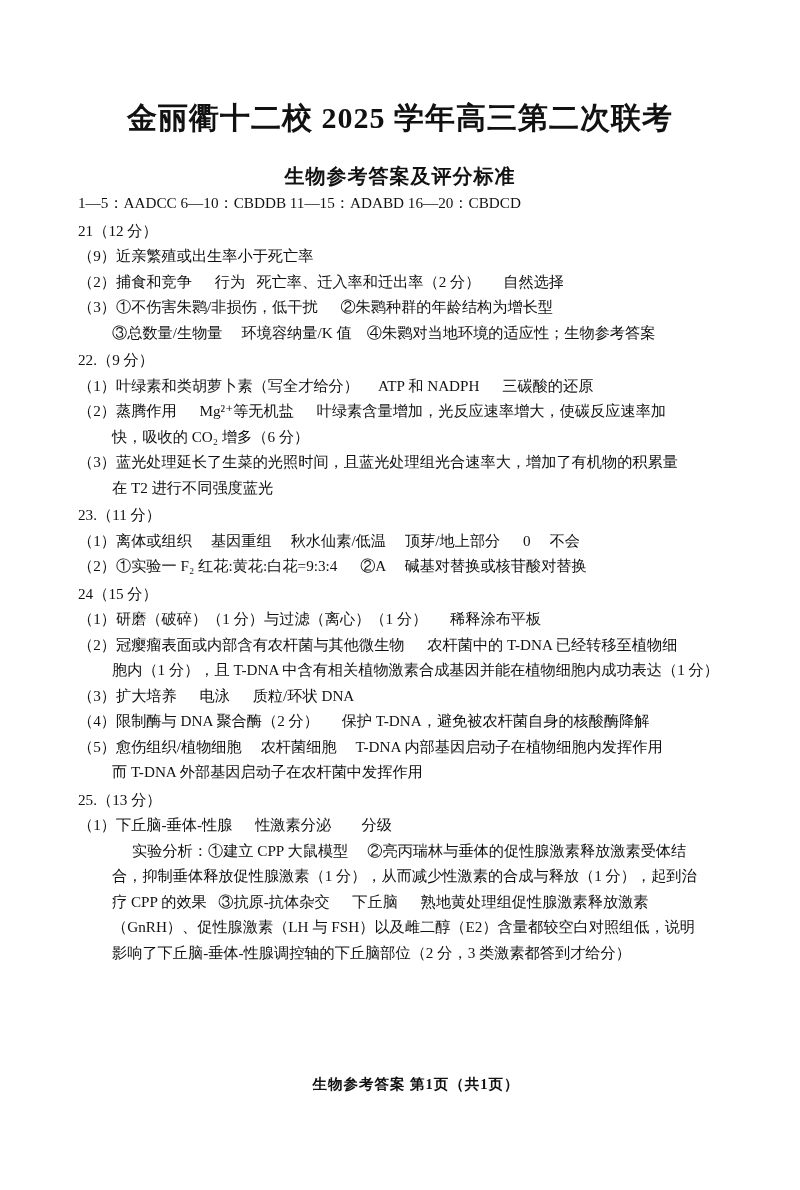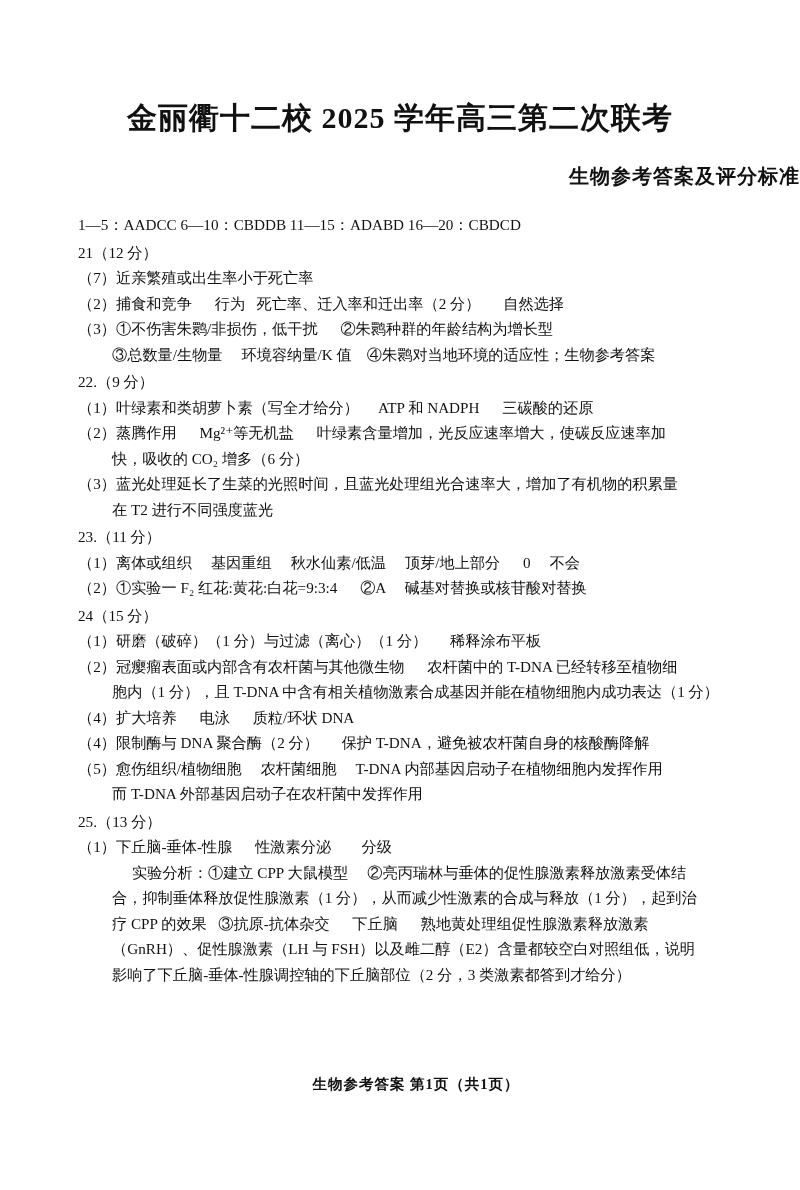--- a/index.html
+++ b/index.html
@@ -25,29 +25,28 @@
   .doc-title {
     text-align: center;
     font-weight: bold;
     font-size: 30px;
     letter-spacing: 1px;
     margin: 0;
     padding-top: 98px;
     font-family: "Liberation Serif", "DejaVu Serif", serif;
   }
   .doc-subtitle {
-    text-align: right;
+    text-align: center;
     font-weight: bold;
     font-size: 20px;
     margin: 0;
     padding-top: 24px;
     letter-spacing: 1px;
   }
   .body-block {
-    margin-top: 22px;
     padding-left: 78px;
   }
   .line {
     font-size: 15.2px;
     line-height: 25.5px;
     margin: 0;
     white-space: pre-wrap;
     word-break: break-word;
   }
   .section-head {
@@ -88,41 +87,41 @@
 
 <div class="page">
 
   <h1 class="doc-title">金丽衢十二校 2025 学年高三第二次联考</h1>
   <h2 class="doc-subtitle">生物参考答案及评分标准</h2>
 
   <div class="body-block">
     <p class="mcq-line">1—5：AADCC   6—10：CBDDB   11—15：ADABD   16—20：CBDCD</p>
 
     <p class="section-head">21（12 分）</p>
-    <p class="line indent1">（7）近亲繁殖或出生率小于死亡率</p>
+    <p class="line indent1">（9）近亲繁殖或出生率小于死亡率</p>
     <p class="line indent1">（2）捕食和竞争      行为   死亡率、迁入率和迁出率（2 分）      自然选择</p>
     <p class="line indent1">（3）①不伤害朱鹮/非损伤，低干扰      ②朱鹮种群的年龄结构为增长型</p>
     <p class="line indent2">③总数量/生物量     环境容纳量/K 值    ④朱鹮对当地环境的适应性；生物参考答案</p>
 
     <p class="section-head">22.（9 分）</p>
     <p class="line indent1">（1）叶绿素和类胡萝卜素（写全才给分）     ATP 和 NADPH      三碳酸的还原</p>
     <p class="line indent1">（2）蒸腾作用      Mg²⁺等无机盐      叶绿素含量增加，光反应速率增大，使碳反应速率加</p>
     <p class="line indent2">快，吸收的 CO₂ 增多（6 分）</p>
     <p class="line indent1">（3）蓝光处理延长了生菜的光照时间，且蓝光处理组光合速率大，增加了有机物的积累量</p>
     <p class="line indent2">在 T2 进行不同强度蓝光</p>
 
     <p class="section-head">23.（11 分）</p>
     <p class="line indent1">（1）离体或组织     基因重组     秋水仙素/低温     顶芽/地上部分      0     不会</p>
     <p class="line indent1">（2）①实验一 F₂ 红花:黄花:白花=9:3:4      ②A     碱基对替换或核苷酸对替换</p>
 
     <p class="section-head">24（15 分）</p>
     <p class="line indent1">（1）研磨（破碎）（1 分）与过滤（离心）（1 分）      稀释涂布平板</p>
     <p class="line indent1">（2）冠瘿瘤表面或内部含有农杆菌与其他微生物      农杆菌中的 T-DNA 已经转移至植物细</p>
     <p class="line indent2">胞内（1 分），且 T-DNA 中含有相关植物激素合成基因并能在植物细胞内成功表达（1 分）</p>
-    <p class="line indent1">（4）扩大培养      电泳      质粒/环状 DNA</p>
+    <p class="line indent1">（3）扩大培养      电泳      质粒/环状 DNA</p>
     <p class="line indent1">（4）限制酶与 DNA 聚合酶（2 分）      保护 T-DNA，避免被农杆菌自身的核酸酶降解</p>
     <p class="line indent1">（5）愈伤组织/植物细胞     农杆菌细胞     T-DNA 内部基因启动子在植物细胞内发挥作用</p>
     <p class="line indent2">而 T-DNA 外部基因启动子在农杆菌中发挥作用</p>
 
     <p class="section-head">25.（13 分）</p>
     <p class="line indent1">（1）下丘脑-垂体-性腺      性激素分泌        分级</p>
     <p class="line indent3">实验分析：①建立 CPP 大鼠模型     ②亮丙瑞林与垂体的促性腺激素释放激素受体结</p>
     <p class="line indent2">合，抑制垂体释放促性腺激素（1 分），从而减少性激素的合成与释放（1 分），起到治</p>
     <p class="line indent2">疗 CPP 的效果   ③抗原-抗体杂交      下丘脑      熟地黄处理组促性腺激素释放激素</p>
     <p class="line indent2">（GnRH）、促性腺激素（LH 与 FSH）以及雌二醇（E2）含量都较空白对照组低，说明</p>

